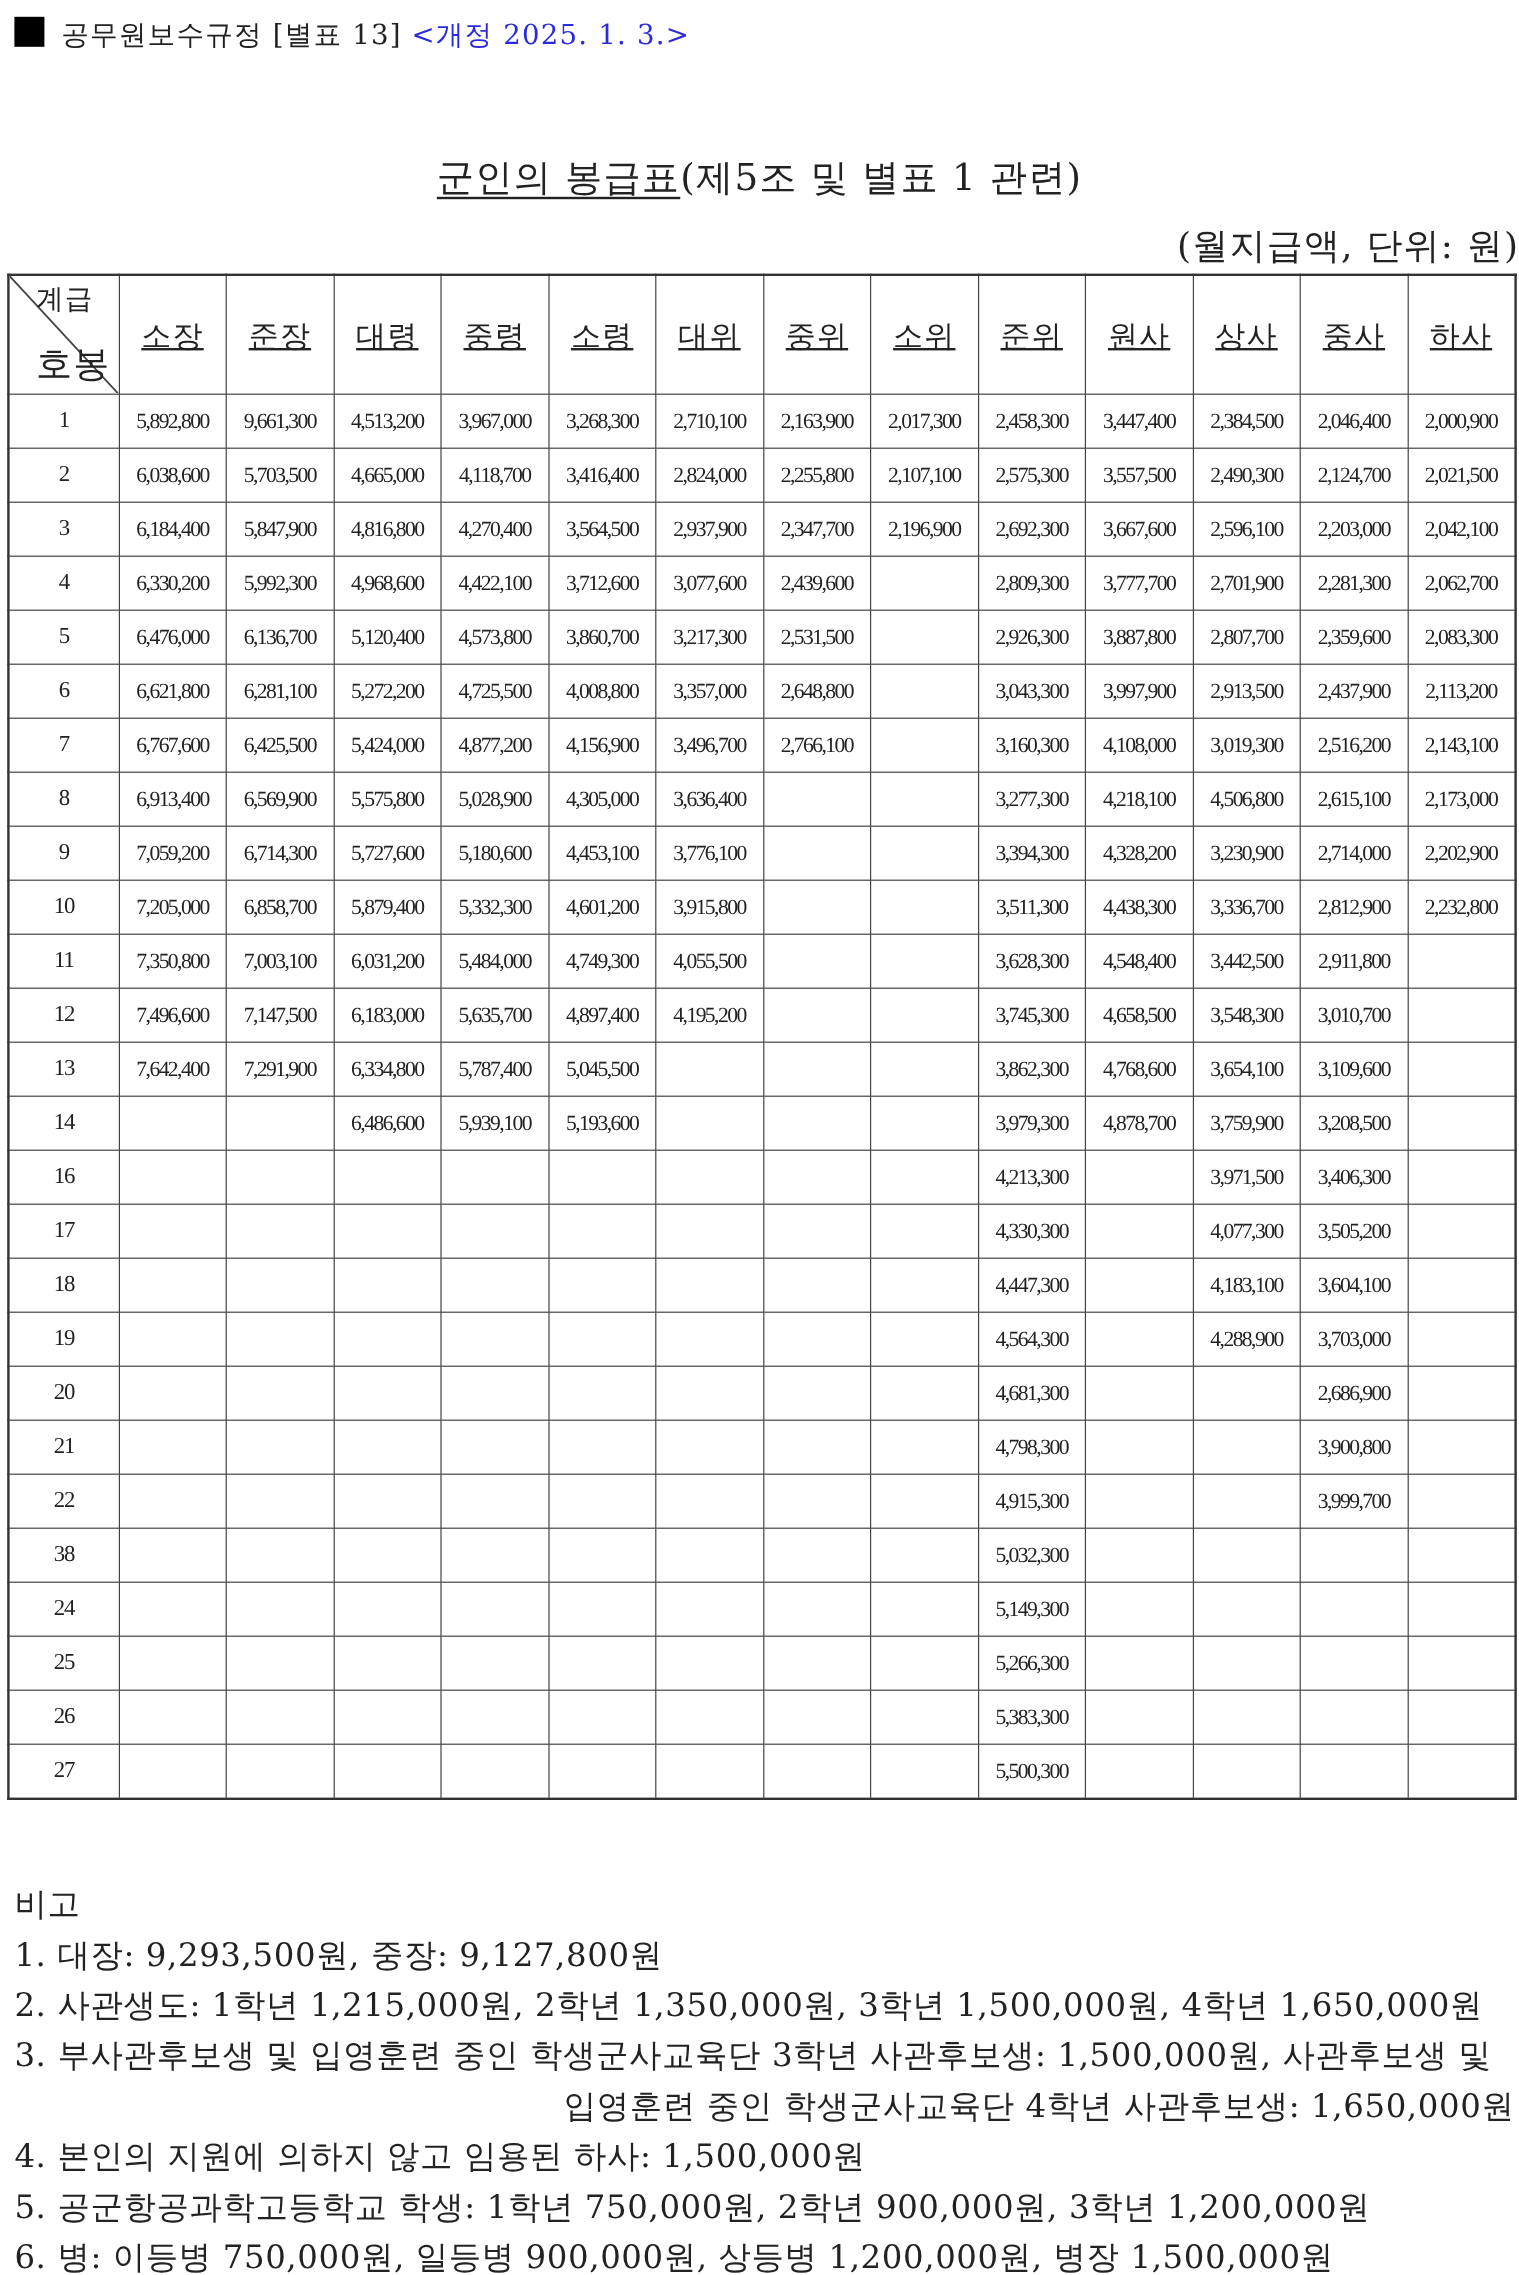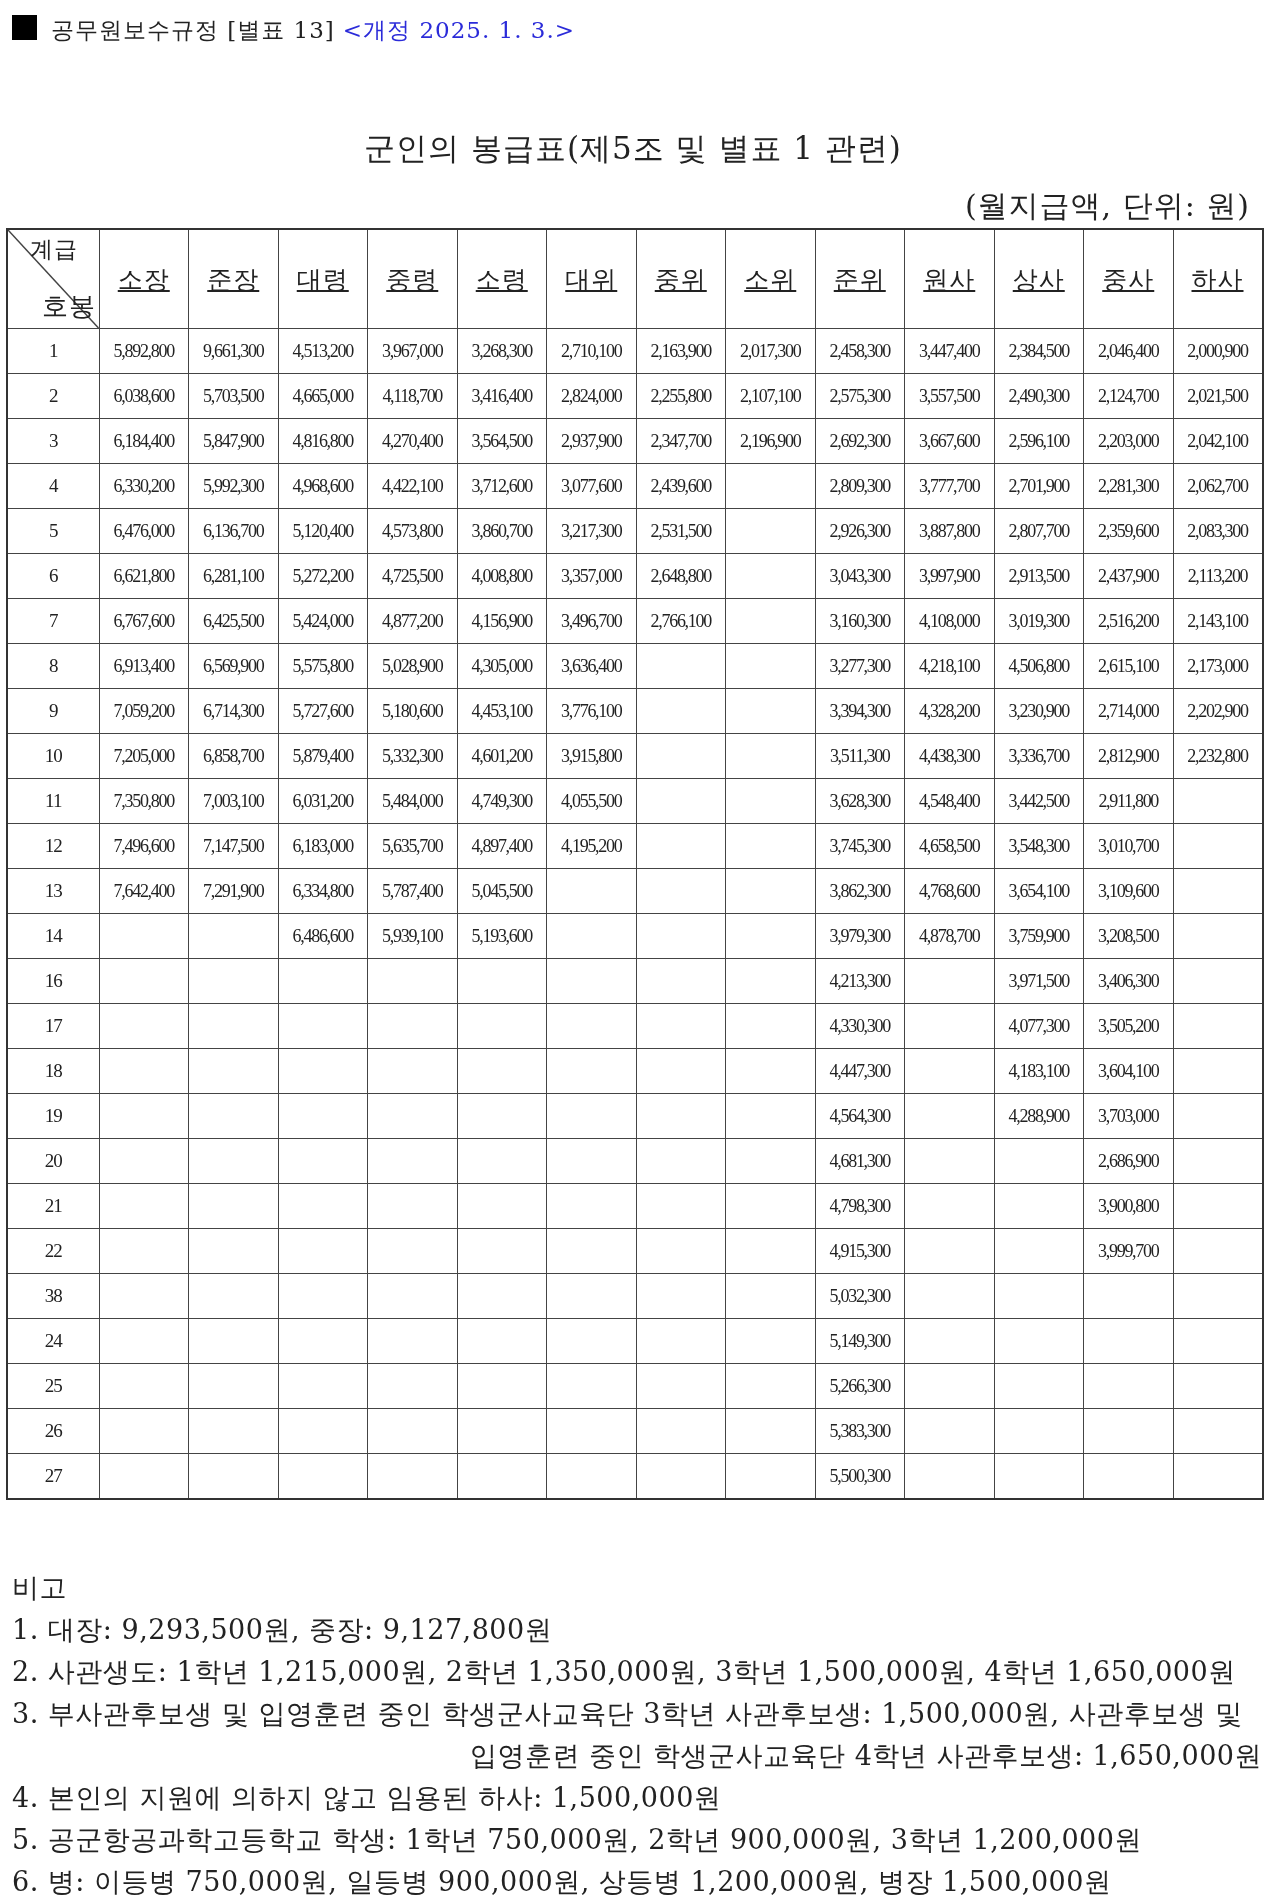--- a/index.html
+++ b/index.html
@@ -13,43 +13,43 @@
   }
   .heading .square {
     display: inline-block; width: 25px; height: 25px; background: #000;
     vertical-align: -2px; margin-right: 14px;
   }
   .heading .amend { color: #2b2bd9; margin-left: 8px; }
   .title {
     position: absolute; left: 0; width: 1266px; top: 126px; text-align: center;
     font-size: 31px; line-height: 44px; letter-spacing: 1px; white-space: nowrap;
   }
-  .title .underlined { text-underline-offset: 6px; text-decoration-thickness: 2px; }
+  .title .underlined { text-decoration: underline; text-underline-offset: 6px; text-decoration-thickness: 2px; }
   .unit {
-    position: absolute; right: 16px; top: 186px; font-size: 30px; line-height: 40px; letter-spacing: 1px;
+    position: absolute; right: 0; top: 186px; font-size: 30px; line-height: 40px; letter-spacing: 1px;
   }
   table.pay {
     position: absolute; left: 6px; top: 228px; width: 1256px;
     border-collapse: collapse; table-layout: fixed;
     border: 2px solid #333;
   }
   table.pay th, table.pay td {
     border: 1.5px solid #444; padding: 0; text-align: center; white-space: nowrap; overflow: hidden;
   }
   table.pay th {
     height: 98px; font-weight: normal; font-size: 25px; letter-spacing: 1px; text-decoration: underline;
   }
   table.pay td {
     height: 44px; font-size: 18px; letter-spacing: -1.3px; font-family: "Liberation Serif", "DejaVu Serif", serif;
   }
   table.pay td.step { font-size: 19px; letter-spacing: -1px; }
   .corner { position: relative; padding: 0 !important; }
   .corner svg { position: absolute; left: 0; top: 0; width: 100%; height: 100%; }
   .corner .top-label { position: absolute; left: 22px; top: 4px; font-size: 23px; }
-  .corner .bottom-label { position: absolute; left: 34px; bottom: 4px; font-size: 26px; }
+  .corner .bottom-label { position: absolute; left: 22px; bottom: 4px; font-size: 30px; }
   .notes {
     position: absolute; left: 12px; top: 1567px; width: 1250px;
     font-size: 27px; line-height: 42px; letter-spacing: 0.5px;
   }
   .notes .note { white-space: nowrap; }
   .notes .cont { padding-left: 20px; text-align: right; }
 </style>
 </head>
 <body>
 

